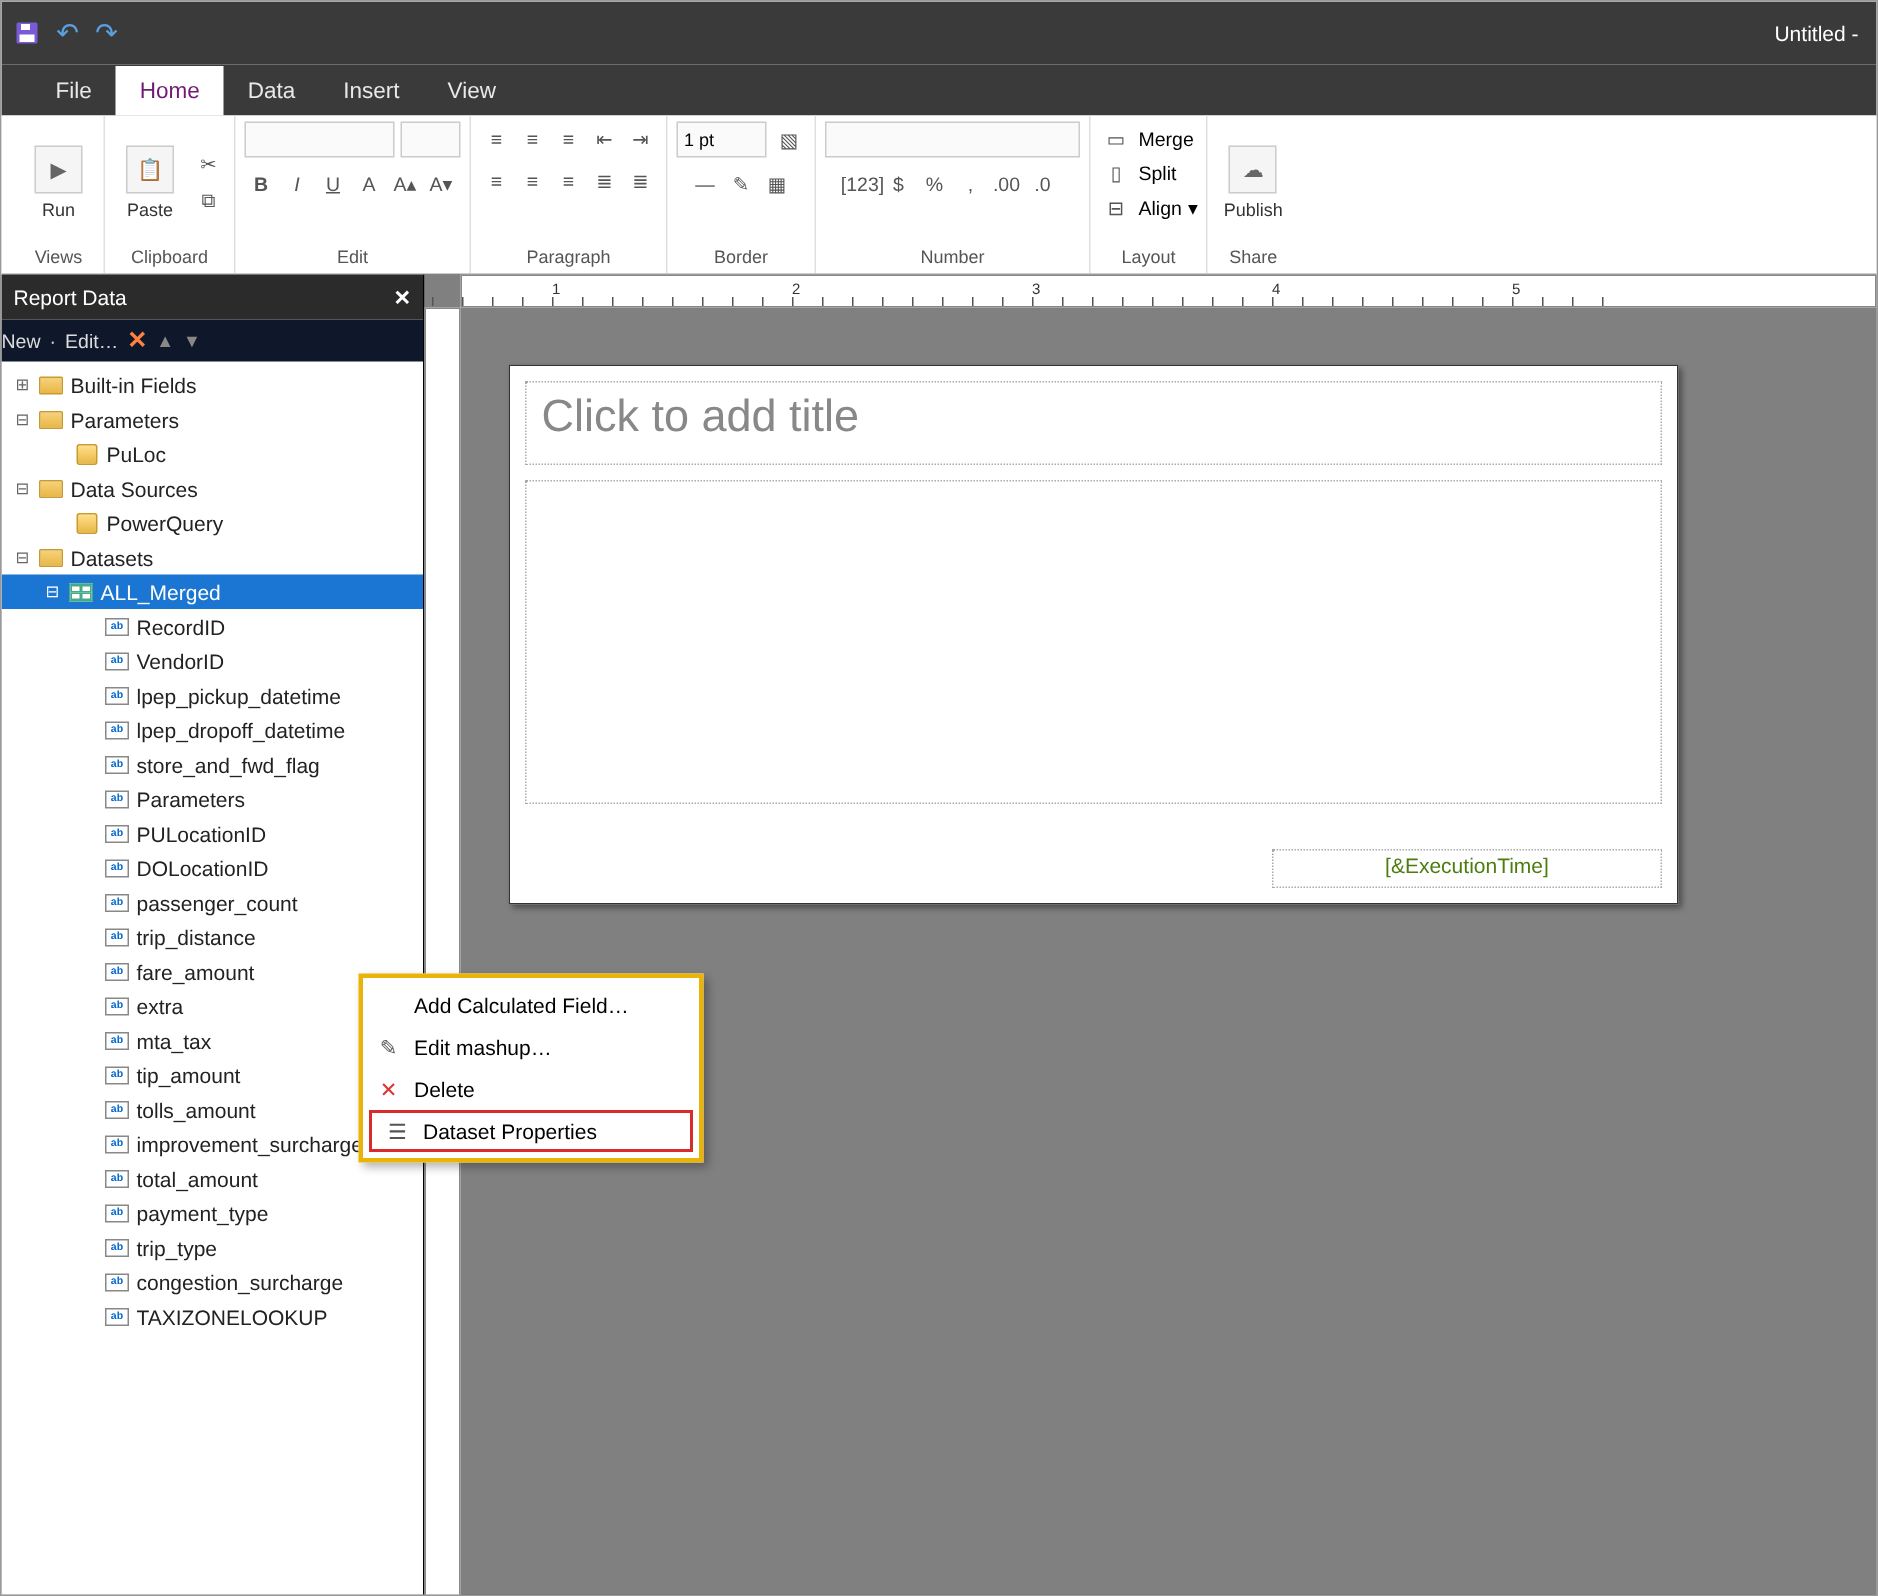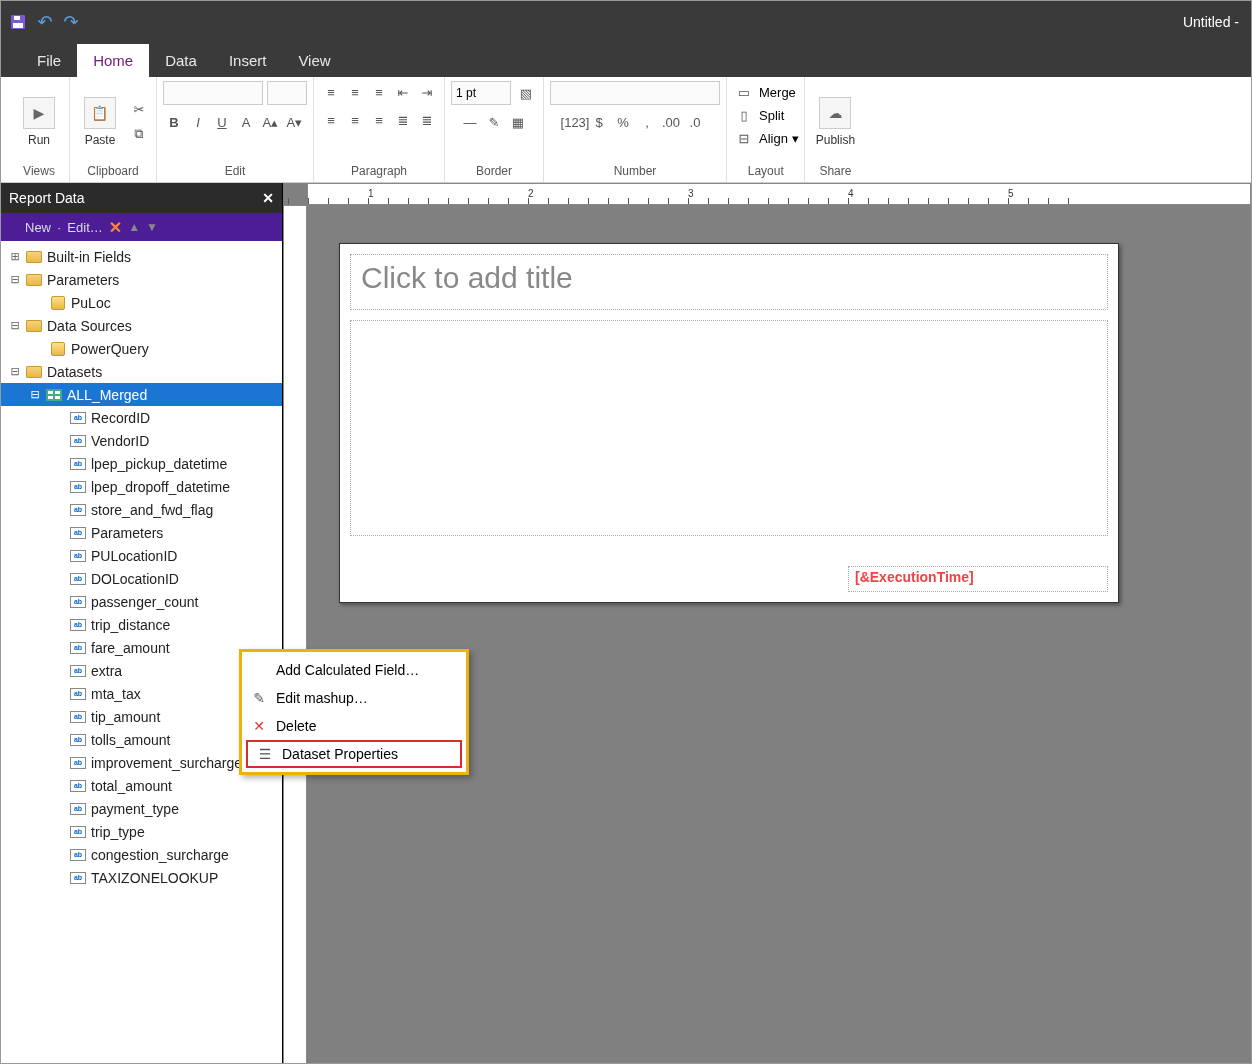--- a/index.html
+++ b/index.html
@@ -16,41 +16,41 @@
 .rgroup .body { flex:1; display:flex; align-items:center; gap:4px; }
 .rgroup .label { font-size: 12px; color: #555; padding: 2px 0 4px; text-align: right; }
 .bigbtn { display:flex; flex-direction:column; align-items:center; justify-content:center; width:48px; gap:4px; font-size:12px; color:#333;}
 .bigbtn .ic { width:32px; height:32px; border:1px solid #ccc; background:#f5f5f5; display:flex; align-items:center; justify-content:center; font-size:14px; color:#666;}
 .smallctrl { width:100px; height:24px; border:1px solid #ccc; background:#fafafa;}
 .iconbtn { width:22px; height:22px; border:1px solid transparent; display:inline-flex; align-items:center; justify-content:center; font-size:13px; color:#555;}
 .lowrow { display:flex; gap:2px;}
 .workarea { display:flex; height: calc(1064px - 42px - 34px - 106px); background:#2b2b2b;}
 .side { width:282px; background:#fff; display:flex; flex-direction:column; border-right:1px solid #000;}
 .side-header{ background:#2b2b2b; color:#fff; height:30px; display:flex; align-items:center; justify-content:space-between; padding:0 8px; font-size:14px;}
-.side-tools { background:#4c1d95; color:#ddd; height:28px; display:flex; align-items:center; gap:6px; padding:0 24px; font-size:13px;}
+.side-tools { background:#0f172a; color:#ddd; height:28px; display:flex; align-items:center; gap:6px; padding:0 0; font-size:13px;}
 .side-tools .orange{ color:#ff8040; font-weight:bold; font-size:16px;}
 .side-tools .arrow{ color:#888; font-size:12px;}
 .tree { overflow:auto; flex:1; font-size:14px; color:#222; padding:4px 0; user-select:none;}
 .tree-item { display:flex; align-items:center; height:23px; padding-left: var(--pl,8px); gap:4px; white-space:nowrap;}
 .tree-item.selected { background:#1a76d2; color:#fff;}
 .exp { width:12px; font-size:11px; color:#666; display:inline-flex; justify-content:center;}
 .fic { width:18px; height:16px; display:inline-flex; align-items:center; justify-content:center;}
 .folder { background:linear-gradient(#f7d27a,#e8b746); width:16px; height:12px; border-radius:1px; border:1px solid #c99a2e;}
 .dbic { width:14px; height:14px; background:linear-gradient(#ffe08a,#e8b746); border:1px solid #c99a2e; border-radius:2px;}
 .tblic { width:16px; height:12px; background:#fff; border:1px solid #4a8; display:grid; grid-template-columns:1fr 1fr; grid-template-rows:1fr 1fr;}
 .tblic div{border:1px solid #4a8;}
 .fldic { width:16px; height:12px; background:#fff; border:1px solid #888; display:flex; align-items:center; justify-content:center; font-size:7px; color:#06c;}
 .fldic::before{content:"ab"; font-weight:bold;}
 .canvas-zone { flex:1; background:#808080; position:relative; overflow:hidden;}
 .ruler-h { position:absolute; top:0; left:24px; right:0; height:22px; background:#fff; border:1px solid #888; font-size:9px;}
 .ruler-v { position:absolute; top:22px; left:0; width:24px; bottom:0; background:#fff; border:1px solid #888;}
 .page { position:absolute; top:60px; left:56px; width:780px; height:360px; background:#fff; border:1px solid #333; box-shadow:2px 2px 4px rgba(0,0,0,0.4);}
 .title-ph { position:absolute; top:10px; left:10px; right:10px; height:56px; border:1px dotted #aaa; font-size:30px; color:#888; padding:6px 10px;}
 .body-ph { position:absolute; top:76px; left:10px; right:10px; height:216px; border:1px dotted #aaa;}
-.foot-ph { position:absolute; bottom:10px; right:10px; width:260px; height:26px; border:1px dotted #aaa; font-size:14px; color:#ef4444; text-align:left; padding:2px 6px;font-weight:bold;}
+.foot-ph { position:absolute; bottom:10px; right:10px; width:260px; height:26px; border:1px dotted #aaa; font-size:14px; color:#4d7c0f; text-align:center; padding:2px 6px;}
 .ctxmenu { position:absolute; top:648px; left:238px; width:230px; background:#fff; border:3px solid #eab308; box-shadow:3px 3px 6px rgba(0,0,0,0.3); padding:4px 0; font-size:14px; z-index:10;}
 .ctx-item { height:28px; display:flex; align-items:center; padding:0 10px 0 8px; gap:8px;}
 .ctx-item .ci { width:18px; display:flex; justify-content:center; color:#555;}
 .ctx-item.hl { border:2px solid #d92b2b; margin:0 4px;}
 .ruler-mark{position:absolute; top:4px; font-size:10px; color:#333;}
 .ruler-tick{position:absolute; top:14px; width:1px; height:6px; background:#555;}
 .squiggle{ color:#5aa0e0; font-size:18px; letter-spacing:-2px;}
 </style>
 </head>
 <body>

